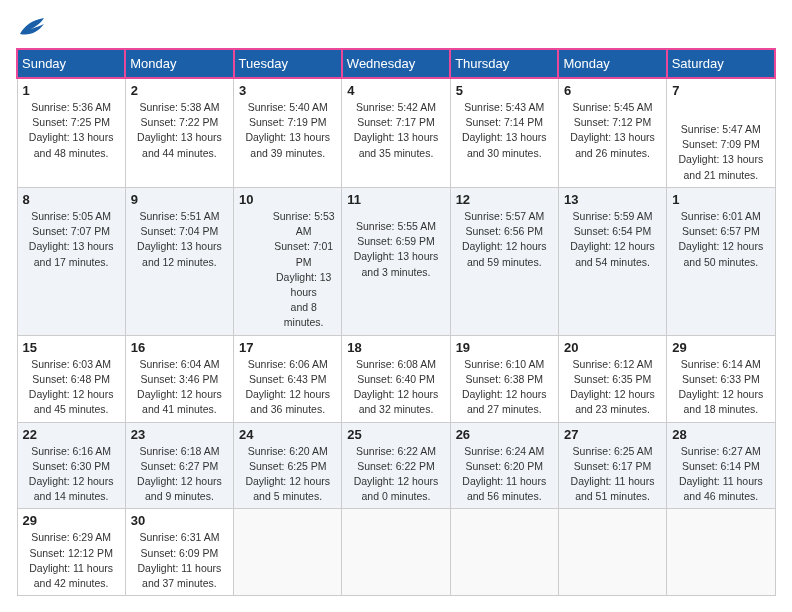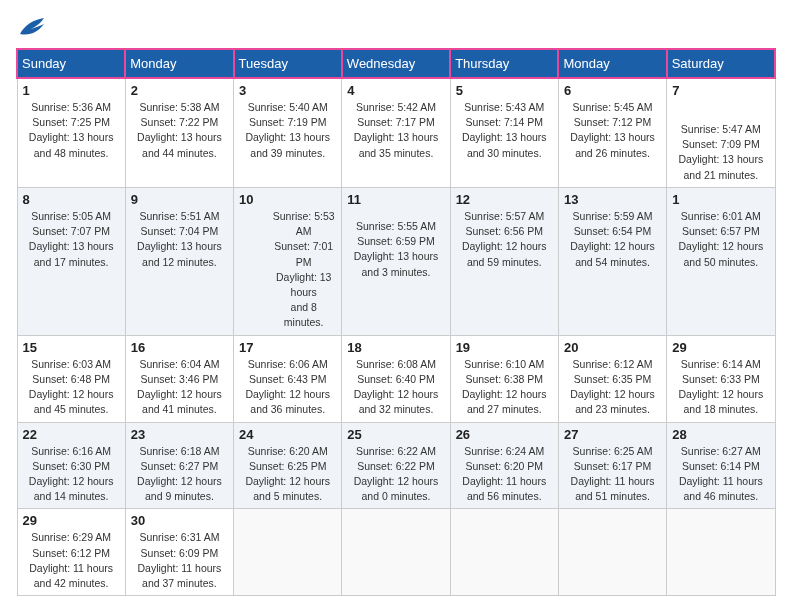--- a/index.html
+++ b/index.html
@@ -323,21 +323,21 @@
           <div class="day-info" style="white-space: pre-line;">Sunrise: 6:27 AM
 Sunset: 6:14 PM
 Daylight: 11 hours
 and 46 minutes.</div>
         </td>
       </tr>
       <tr>
         <td>
           <span class="day-number">29</span>
           <div class="day-info" style="white-space: pre-line;">Sunrise: 6:29 AM
-Sunset: 6:12 PM
+Sunset: 12:12 PM
 Daylight: 11 hours
 and 42 minutes.</div>
         </td>
         <td>
           <span class="day-number">30</span>
           <div class="day-info" style="white-space: pre-line;">Sunrise: 6:31 AM
 Sunset: 6:09 PM
 Daylight: 11 hours
 and 37 minutes.</div>
         </td>

